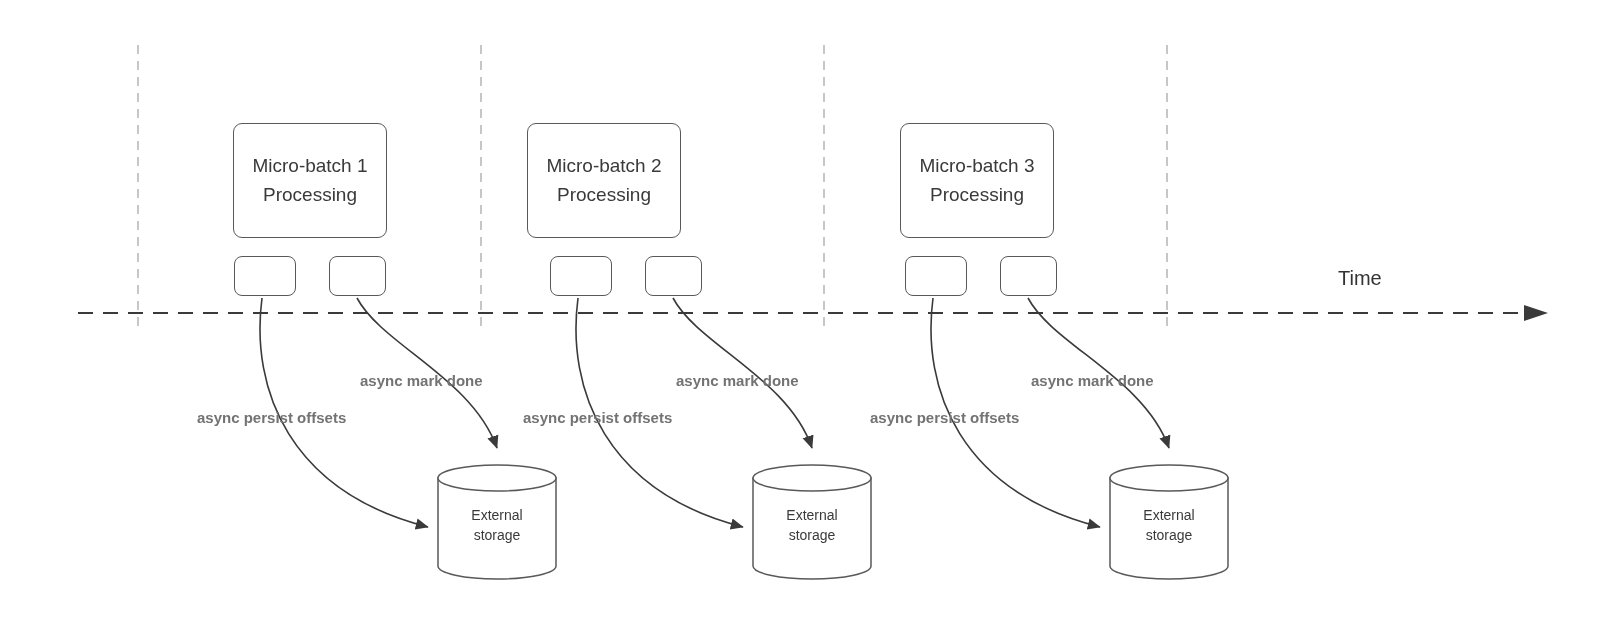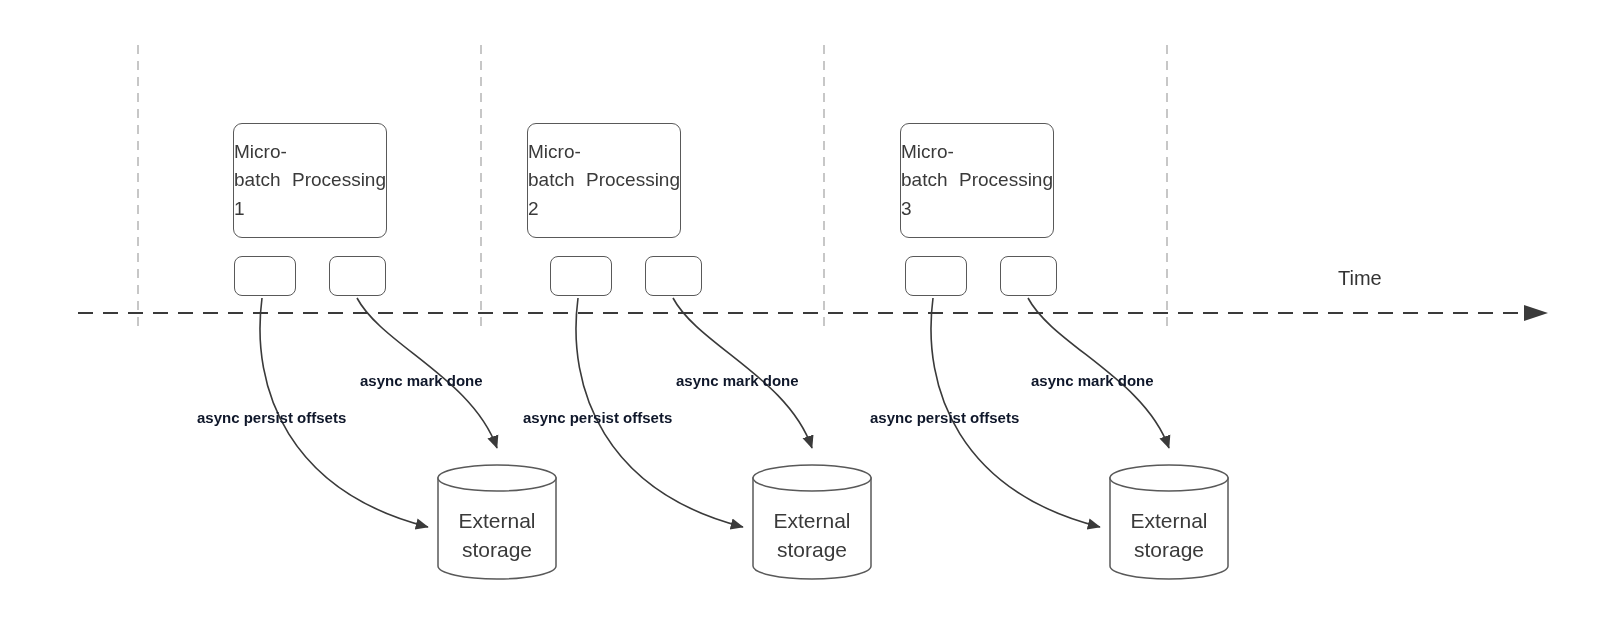--- a/index.html
+++ b/index.html
@@ -10,44 +10,44 @@
     font-family:"Liberation Sans", sans-serif;
     overflow:hidden;
   }
   .overlay{position:absolute;left:0;top:0;width:1600px;height:642px;}
   .mb-box{
     position:absolute;
     width:154px;height:115px;
     border:1.5px solid #595959;
     border-radius:9px;
     background:#ffffff;
-    display:flex;flex-direction:row;
+    display:flex;flex-direction:column;
     align-items:center;justify-content:center;
     font-size:19px;color:#3a3a3a;line-height:1.5;
-    text-align:left;
+    text-align:right;
     box-sizing:border-box;
   }
   .small-box{
     position:absolute;
     height:40px;
     border:1.5px solid #595959;
     border-radius:8px;
     background:#ffffff;
     box-sizing:border-box;
   }
   .flow-label{
     position:absolute;
-    font-size:15px;font-weight:700;color:#0f172a;
+    font-size:15px;font-weight:700;color:#737373;
     white-space:nowrap;
   }
   .storage-label{
     position:absolute;
     width:110px;
     text-align:center;
-    font-size:21px;color:#3a3a3a;line-height:1.4;
+    font-size:14px;color:#3a3a3a;line-height:1.4;
   }
   .time-label{
     position:absolute;
     font-size:20px;color:#333333;
   }
 </style>
 </head>
 <body>
 
 <div class="canvas">

